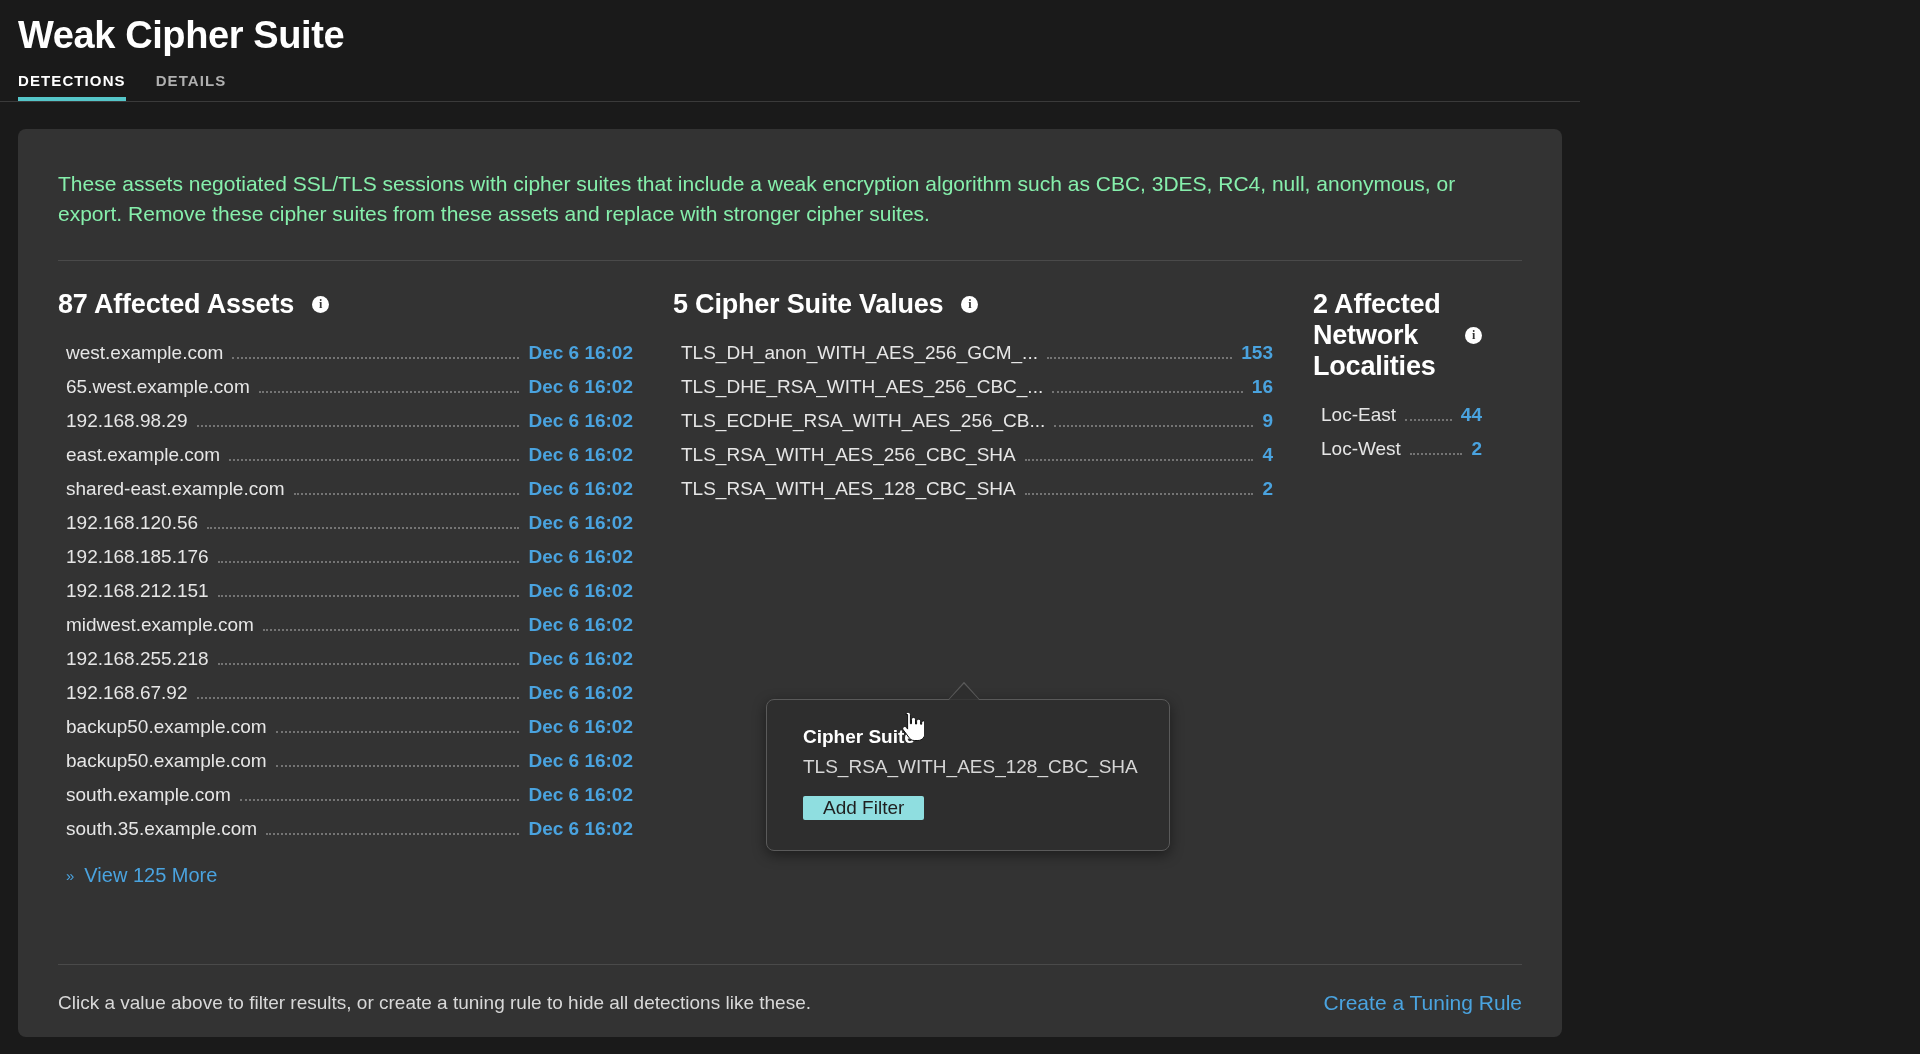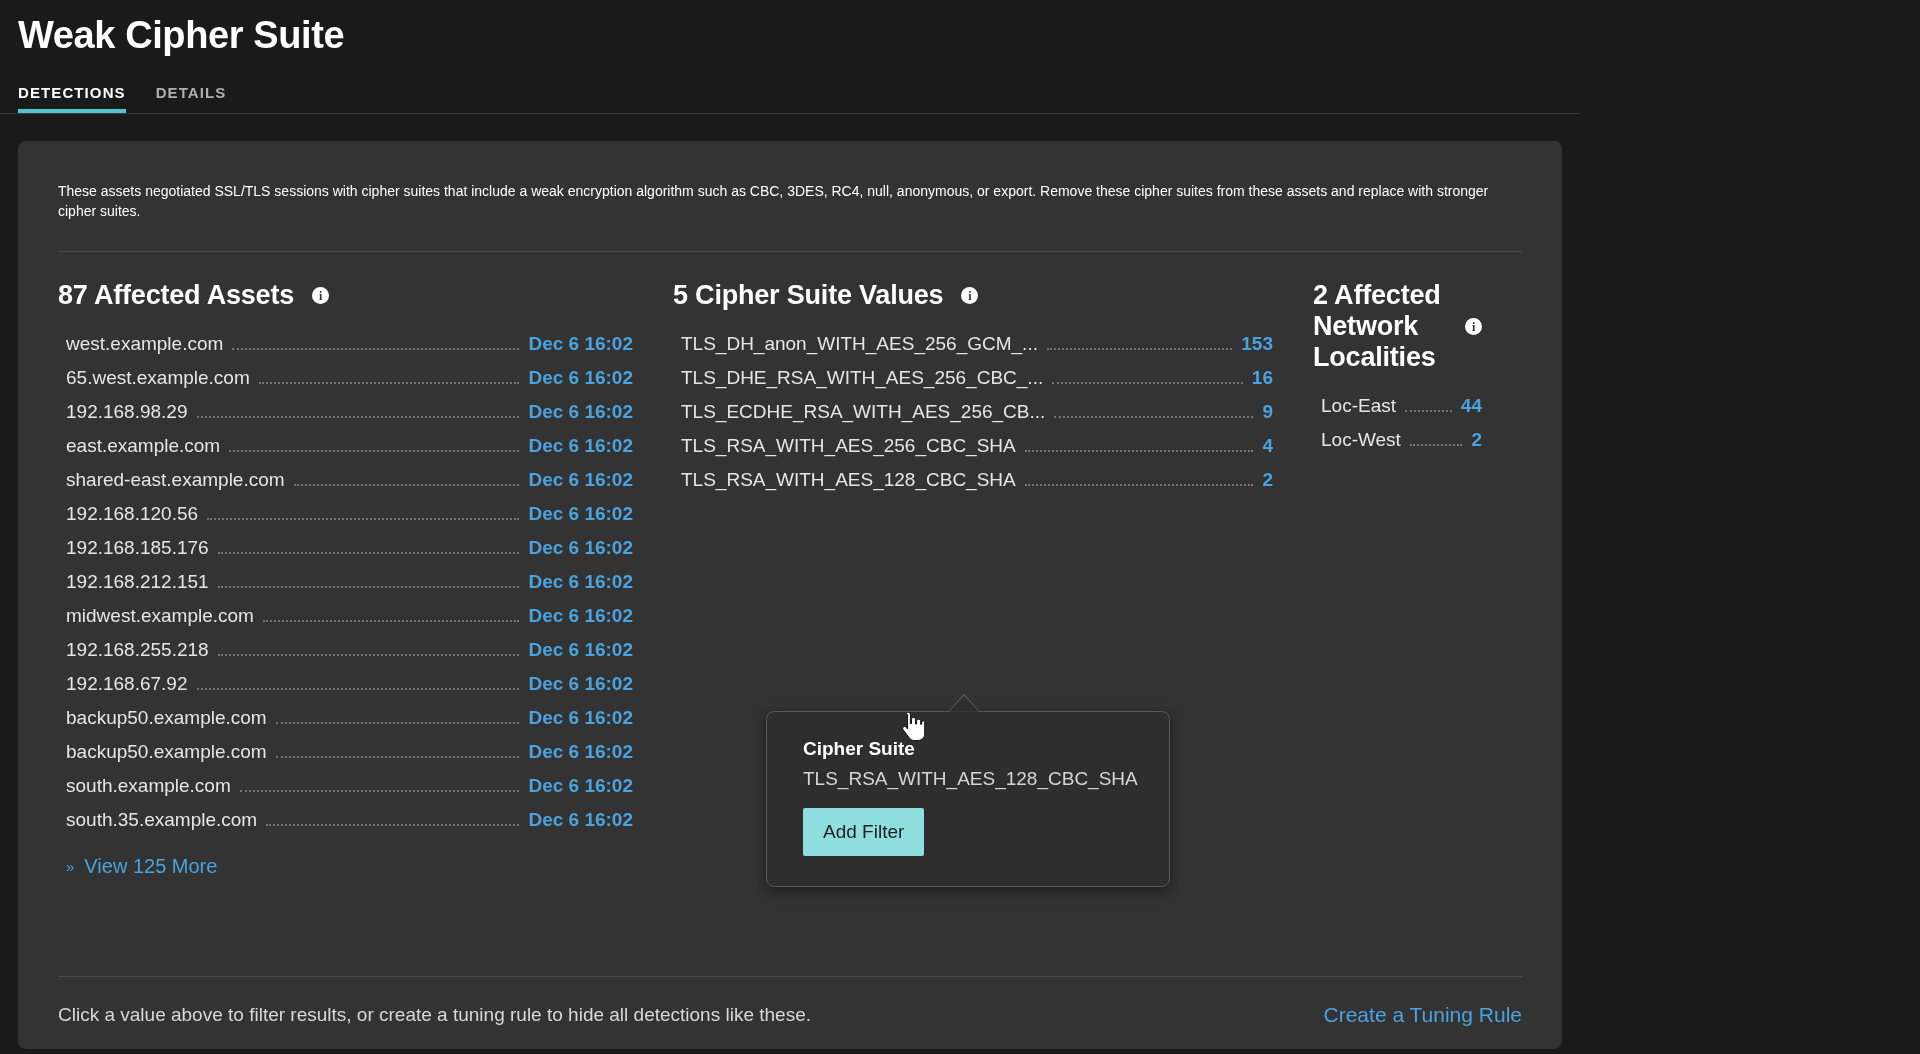--- a/index.html
+++ b/index.html
@@ -42,42 +42,41 @@
     letter-spacing: 1.1px;
     color: #b0b0b0;
     padding-bottom: 8px;
     border-bottom: 4px solid transparent;
     cursor: pointer;
     text-transform: uppercase;
   }
   .tab.active {
     color: #ffffff;
     border-bottom-color: #55c6c9;
-    margin-top: 12px;
   }
   .header-rule {
     margin-top: 0;
     height: 1px;
     background: #3a3a3a;
   }
 
   
   .card {
     position: relative;
     margin: 27px 18px 0 18px;
     background: #333333;
     border-radius: 8px;
     padding: 40px 30px 0 30px;
     height: 908px;
   }
 
   .description {
-    font-size: 14px;
+    font-size: 21px;
     line-height: 1.45;
-    color: #ffffff;
+    color: #86efac;
     max-width: 1830px;
     padding: 0 10px;
   }
 
   .card-rule {
     height: 1px;
     background: #4a4a4a;
     margin: 30px 10px 0 10px;
   }
 
@@ -237,21 +236,21 @@
   .pop-value {
     font-size: 19px;
     color: #d6d6d6;
     margin-bottom: 18px;
   }
   .pop-btn {
     display: inline-block;
     background: #8fdee0;
     color: #1f1f1f;
     font-size: 19px;
-    padding: 13px 20px;
+    padding: 1px 20px;
     border: none;
     border-radius: 2px;
     cursor: pointer;
     font-family: "Liberation Sans", sans-serif;
     text-align: right;
   }
 
   .cursor {
     position: absolute;
     left: 898px;

